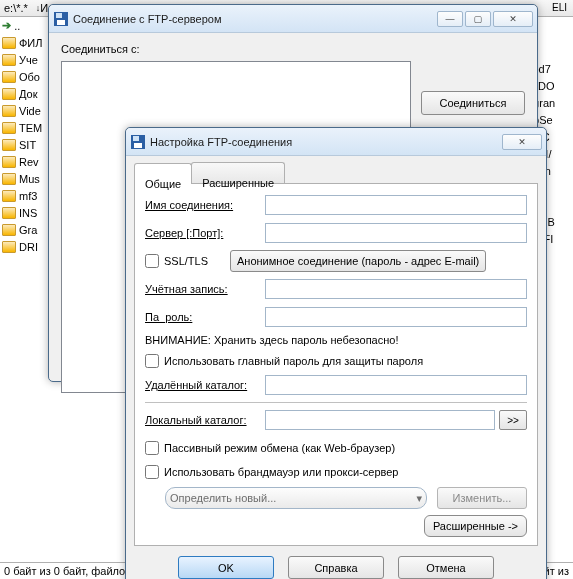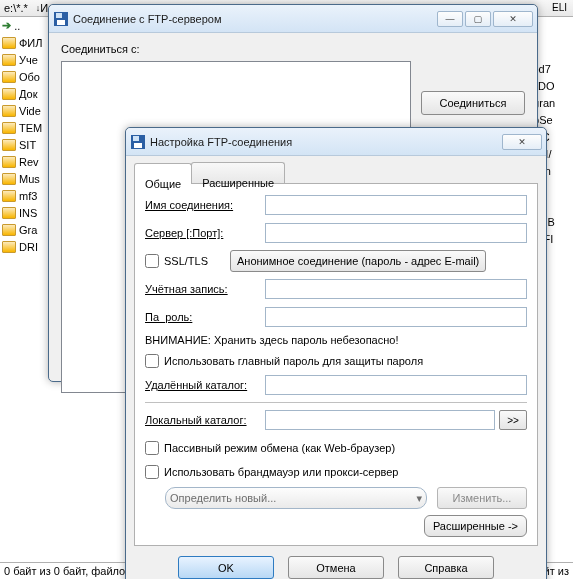--- a/index.html
+++ b/index.html
@@ -294,17 +294,17 @@
         <button class="edit-btn" disabled="">Изменить...</button>
       </div>
 
       <div class="adv-right">
         <button class="adv-btn">Расширенные -&gt;</button>
       </div>
     </div>
 
     <div class="dlg-buttons">
       <button class="dlg-btn ok">OK</button>
+      <button class="dlg-btn">Справка</button>
       <button class="dlg-btn">Отмена</button>
-      <button class="dlg-btn">Справка</button>
     </div>
   </div>
 </div>
 
 </body></html>

